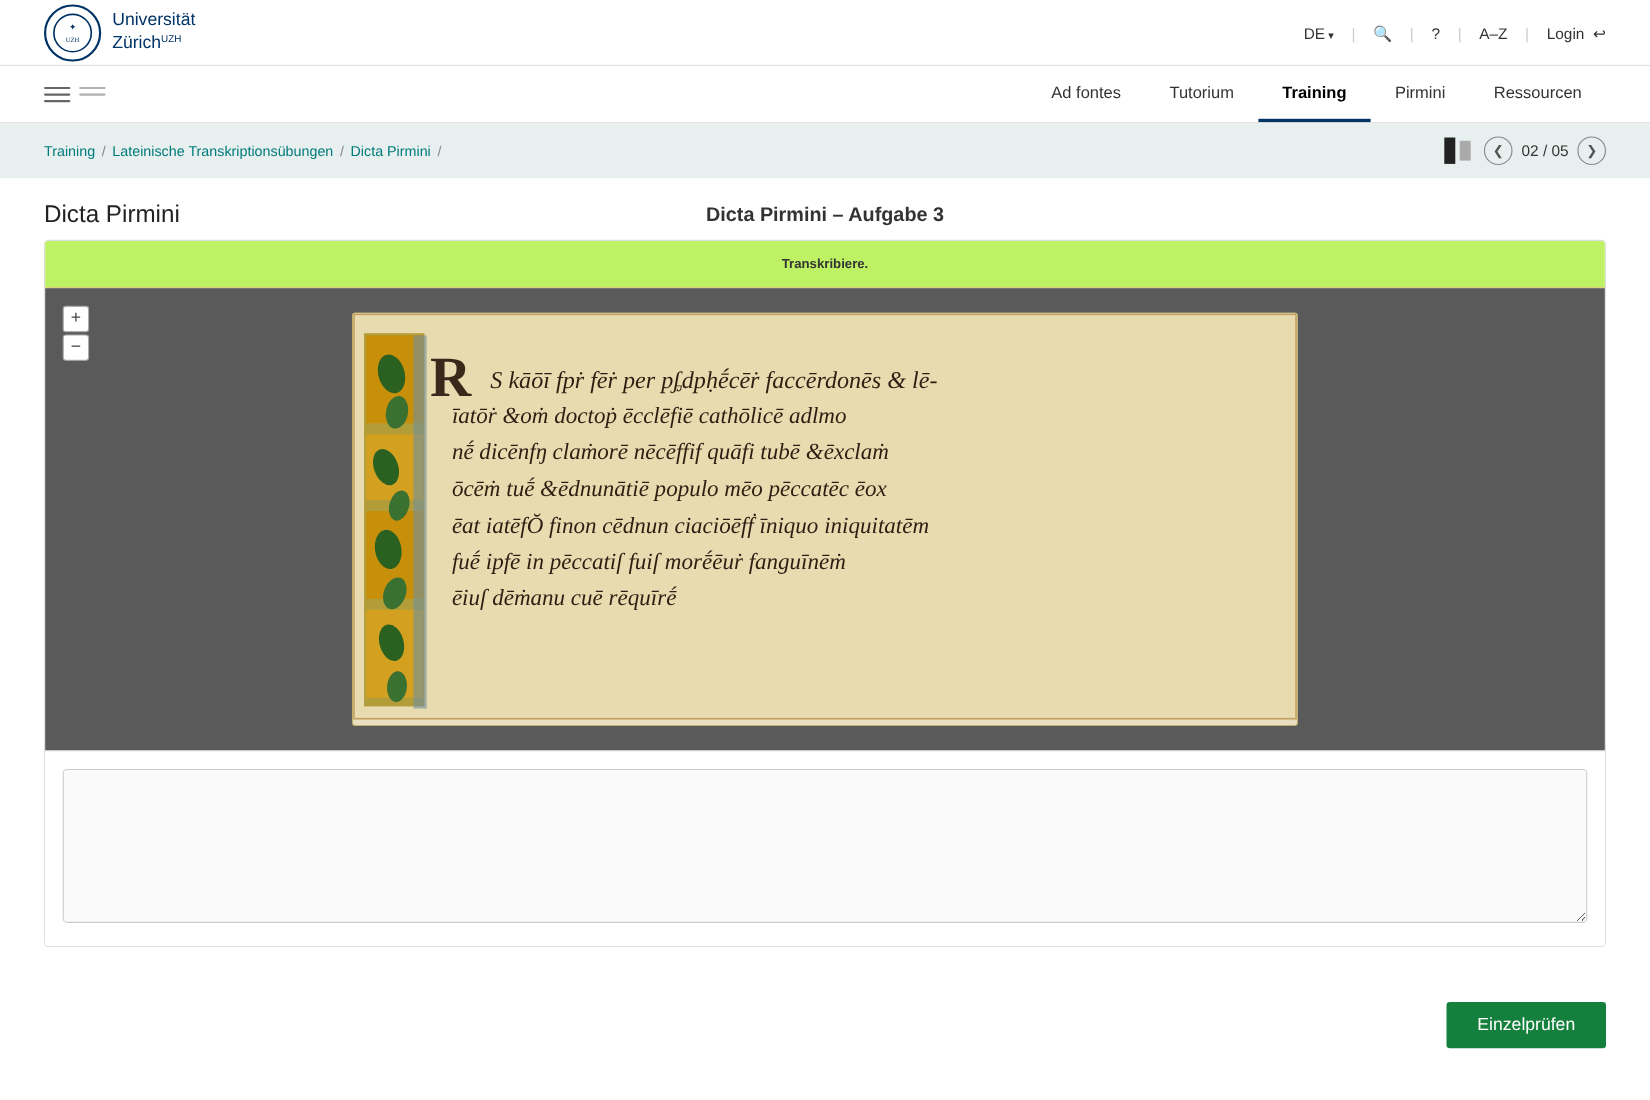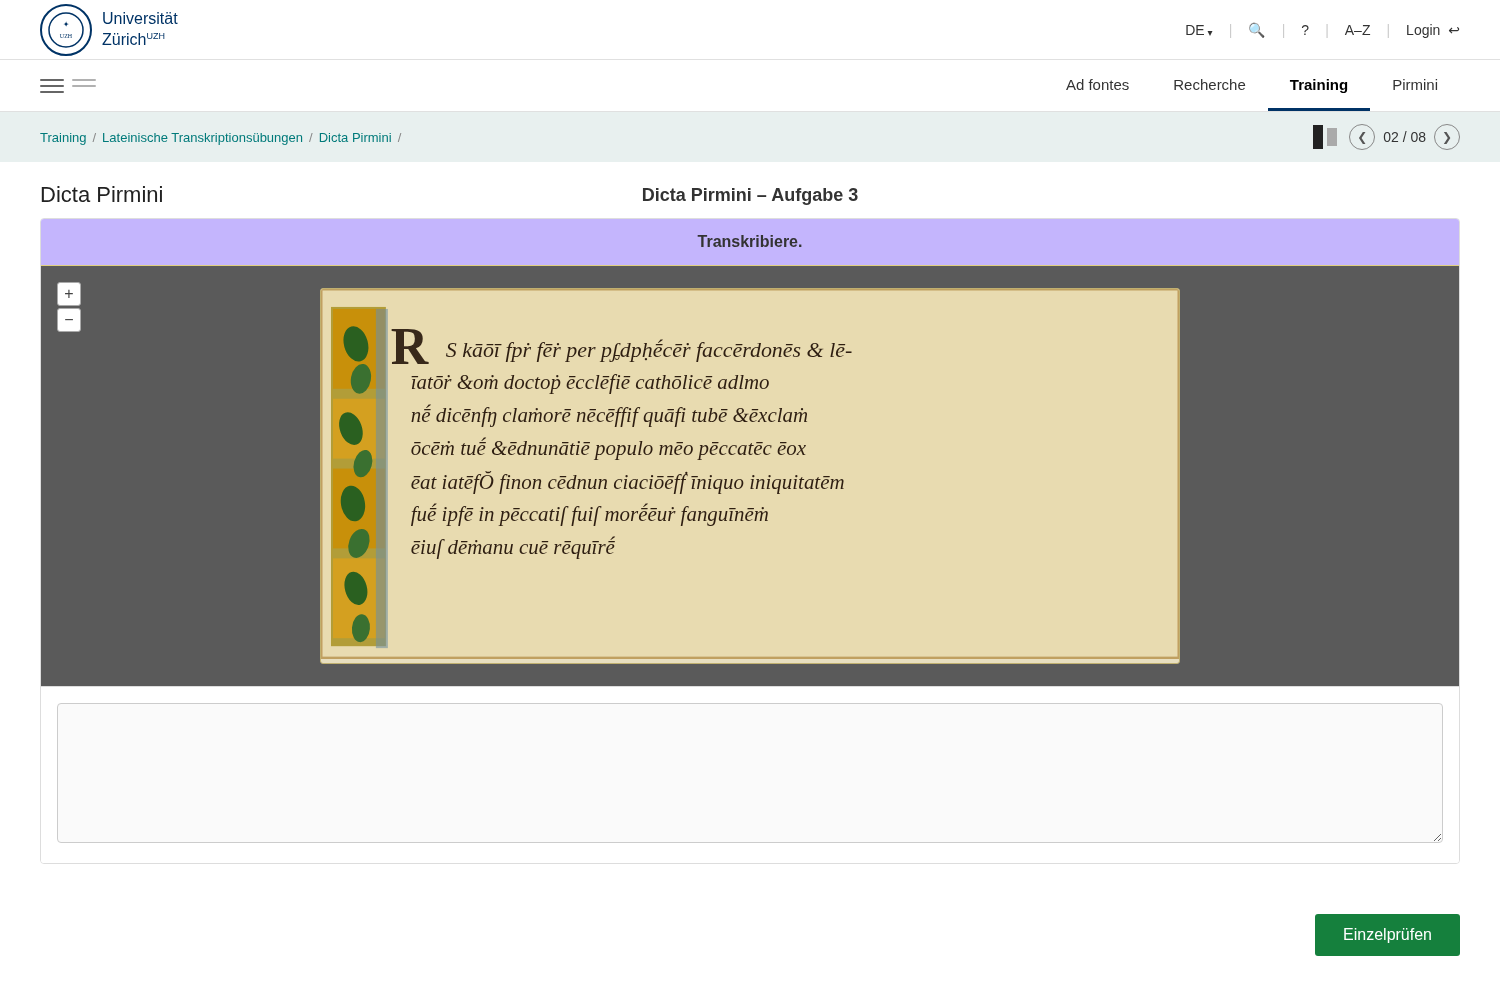--- a/index.html
+++ b/index.html
@@ -197,24 +197,24 @@
     
     .main-content {
       padding: 0 40px 40px;
     }
     .exercise-card {
       border: 1px solid #ddd;
       border-radius: 4px;
       overflow: hidden;
     }
     .instruction-bar {
-      background: #c4b5fd;
+      background: #bef264;
       padding: 14px;
       text-align: center;
-      font-size: 16px;
+      font-size: 12px;
       font-weight: bold;
       color: #333;
       border-bottom: 1px solid #e0d080;
     }
 
     
     .image-viewer {
       background: #5a5a5a;
       position: relative;
       display: flex;
@@ -333,23 +333,24 @@
       <span></span>
         <span></span>
         <span></span>
     </div>
     <div class="ham-icon" style="opacity:0.5;">
       <span></span>
         <span></span>
     </div>
   </div>
   <a class="nav-item">Ad fontes</a>
-  <a class="nav-item">Recherche</a>
+  <a class="nav-item">Tutorium</a>
   <a class="nav-item active">Training</a>
   <a class="nav-item">Pirmini</a>
+  <a class="nav-item">Ressourcen</a>
 </div>
 
 <div class="breadcrumb-bar">
   <div class="breadcrumb">
     <a>Training</a>
     <span class="sep">/</span>
     <a>Lateinische Transkriptionsübungen</a>
     <span class="sep">/</span>
     <a>Dicta Pirmini</a>
     <span class="sep">/</span>
@@ -357,21 +358,21 @@
   <div class="breadcrumb-right">
     <div class="view-toggle">
       <div class="view-btn tall active" style="width:10px;height:24px;"></div>
       <div class="view-btn short" style="width:10px;height:18px;margin-top:3px;background:#aaa;"></div>
     </div>
     <div class="pagination">
       <div class="pag-btn">❮</div>
       <span>
         <span>02</span>
         <span> / </span>
-        <span>08</span>
+        <span>05</span>
       </span>
       <div class="pag-btn">❯</div>
     </div>
   </div>
 </div>
 
 <div class="page-title-bar">
   <h1 class="page-title">Dicta Pirmini</h1>
   <h2 class="task-title">Dicta Pirmini – Aufgabe 3</h2>
   <div style="flex:1;"></div>

